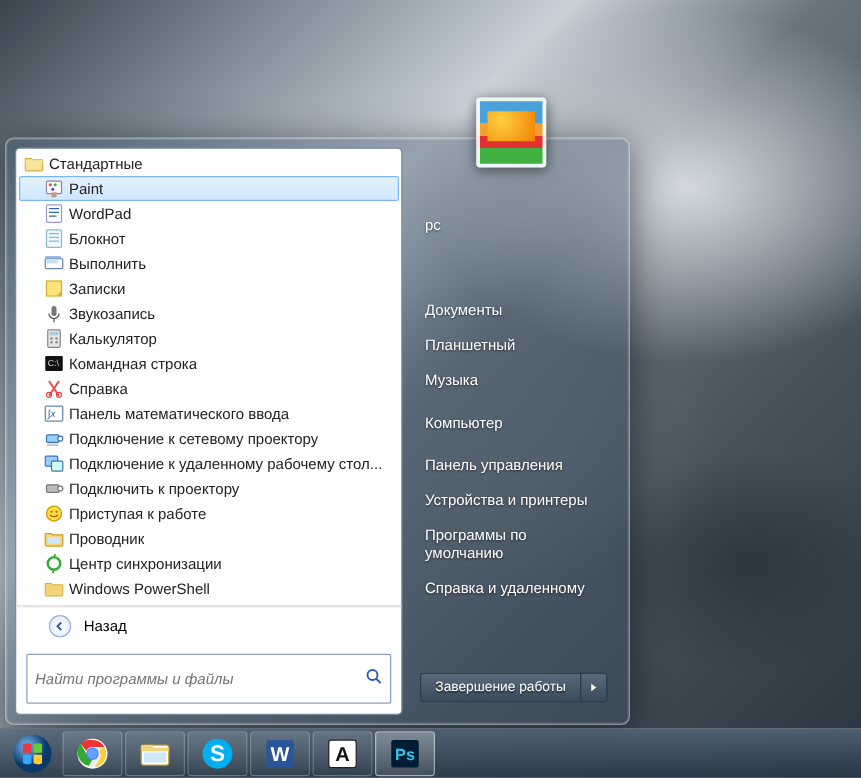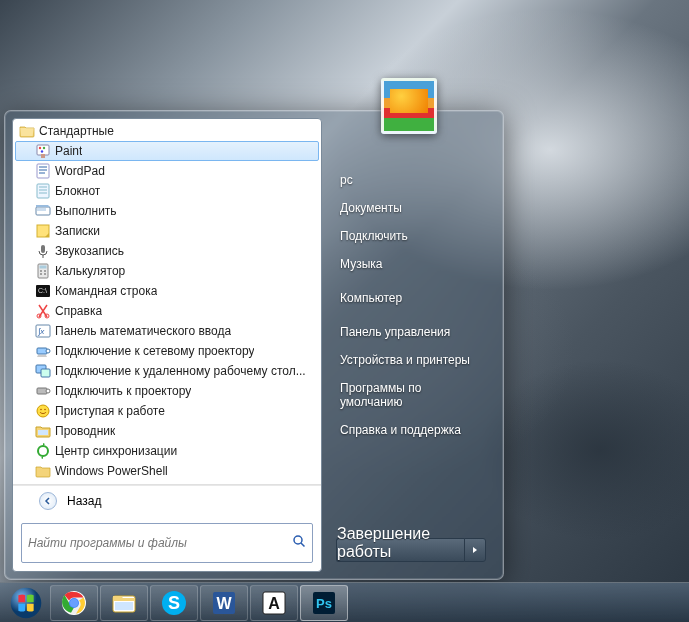--- a/index.html
+++ b/index.html
@@ -66,43 +66,43 @@
 .search-box {
   display:flex; align-items:center; height:40px; border:1px solid #8ca0c0; border-radius:2px;
   background:#fff; padding:0 6px;
 }
 .search-input {
   flex:1; border:none; outline:none; font-size:12px; font-style:italic; color:#666; background:transparent;
 }
 .search-icon { color:#2a5db0; }
 
 .right-panel {
-  flex:1; padding: 48px 10px 10px 14px; display:flex; flex-direction:column; position:relative;
+  flex:1; padding: 48px 10px 10px 14px; display:flex; flex-direction:column; position:relative;gap:40px;
 }
 .user-pic {
   position:absolute; top:-40px; left:50%; transform:translateX(-50%);
   width:56px; height:56px; border:3px solid rgba(255,255,255,.9); border-radius:3px;
   background: linear-gradient(#4aa0d8 0 35%, #f0a030 35% 55%, #e03030 55% 75%, #40b040 75% 100%);
   box-shadow: 0 2px 10px rgba(0,0,0,.5);
 }
 .user-pic::after{content:"";position:absolute;inset:8px 6px 18px 6px;background:radial-gradient(circle at 30% 30%, #ffd040, #f08000);}
 
 .rp-item {
   color:#fff; font-size:12px; padding:7px 4px; cursor:pointer;
   text-shadow: 0 1px 2px rgba(0,0,0,.6); border-radius:2px;
 }
 .rp-spacer { height: 6px; }
 
 .shutdown-wrap {
   margin-top:auto; display:flex; height:24px;
 }
 .shutdown-btn {
-  flex:1; background: linear-gradient(#5a6a7a,#3a4a5a); color:#fff; font-size:16px;
+  flex:1; background: linear-gradient(#5a6a7a,#3a4a5a); color:#fff; font-size:11px;
   border:1px solid #2a3a4a; border-right:none; border-radius:3px 0 0 3px;
-  display:flex; align-items:flex-end; justify-content:center; cursor:pointer;
+  display:flex; align-items:center; justify-content:center; cursor:pointer;
   text-shadow:0 1px 1px rgba(0,0,0,.5);
 }
 .shutdown-arrow {
   width:22px; background: linear-gradient(#5a6a7a,#3a4a5a); border:1px solid #2a3a4a;
   border-radius:0 3px 3px 0; display:flex; align-items:center; justify-content:center;
   color:#fff; cursor:pointer;
 }
 
 
 .programs-inner::-webkit-scrollbar { width:17px; }
@@ -343,29 +343,29 @@
         </span>
       </div>
     </div>
   </div>
 
   <div class="right-panel">
     <div class="user-pic"></div>
     <div class="rp-item">pc</div>
     <div id="rp-container">
         <div class="rp-item">Документы</div>
-        <div class="rp-item">Подключить</div>
+        <div class="rp-item">Планшетный</div>
         <div class="rp-item">Музыка</div>
         <div class="rp-spacer"></div>
         <div class="rp-item">Компьютер</div>
         <div class="rp-spacer"></div>
         <div class="rp-item">Панель управления</div>
         <div class="rp-item">Устройства и принтеры</div>
         <div class="rp-item">Программы по умолчанию</div>
-        <div class="rp-item">Справка и поддержка</div>
+        <div class="rp-item">Справка и удаленному</div>
       </div>
     <div class="shutdown-wrap">
       <div class="shutdown-btn">
         <span>Завершение работы</span>
       </div>
       <div class="shutdown-arrow">
         <svg width="8" height="8" viewBox="0 0 8 8">
             <path d="M2 1l4 3-4 3z" fill="#fff"></path>
           </svg>
       </div>

